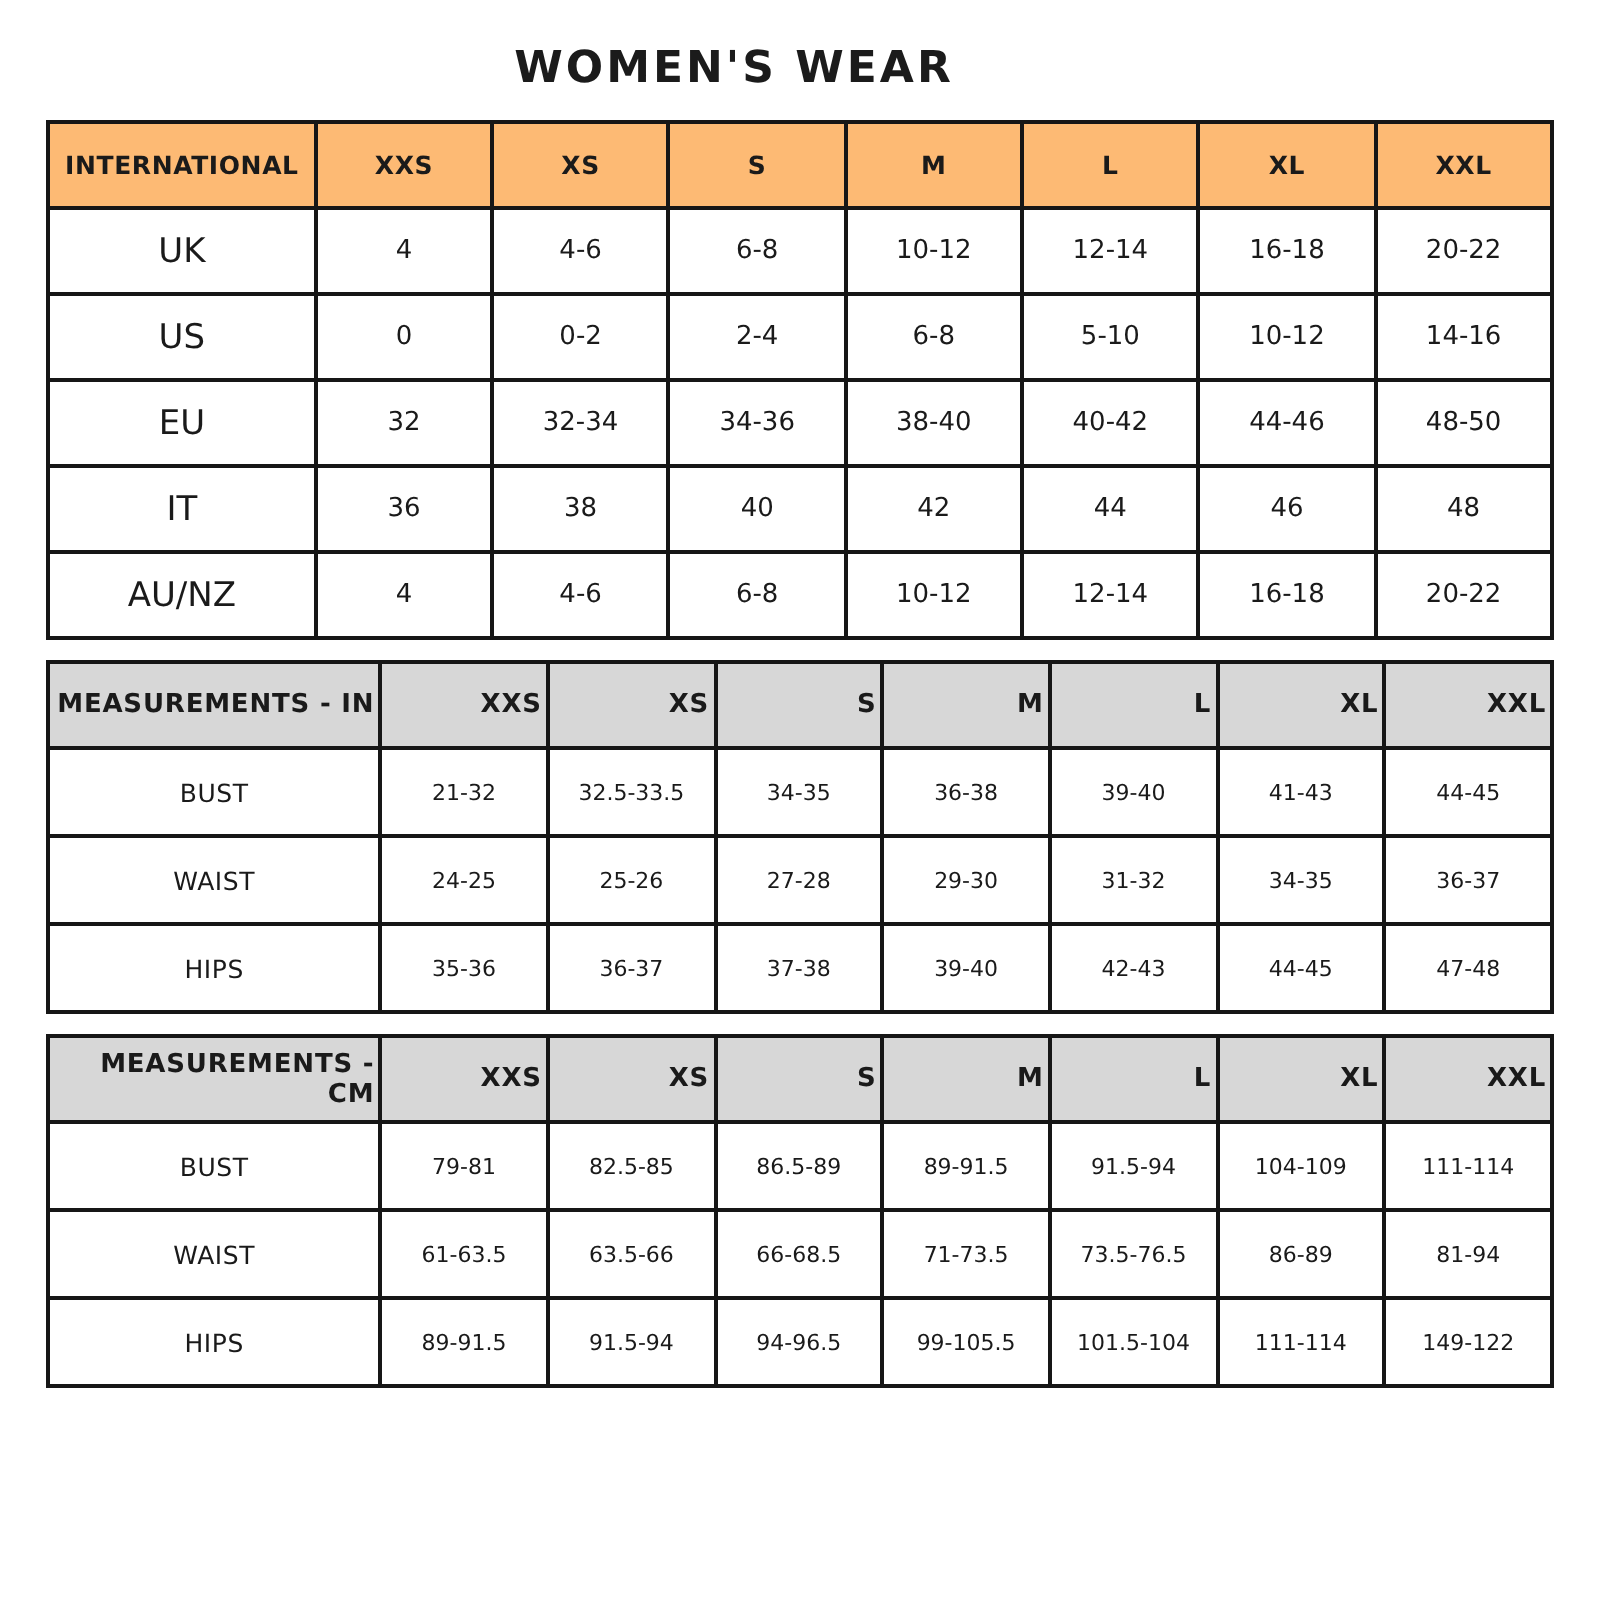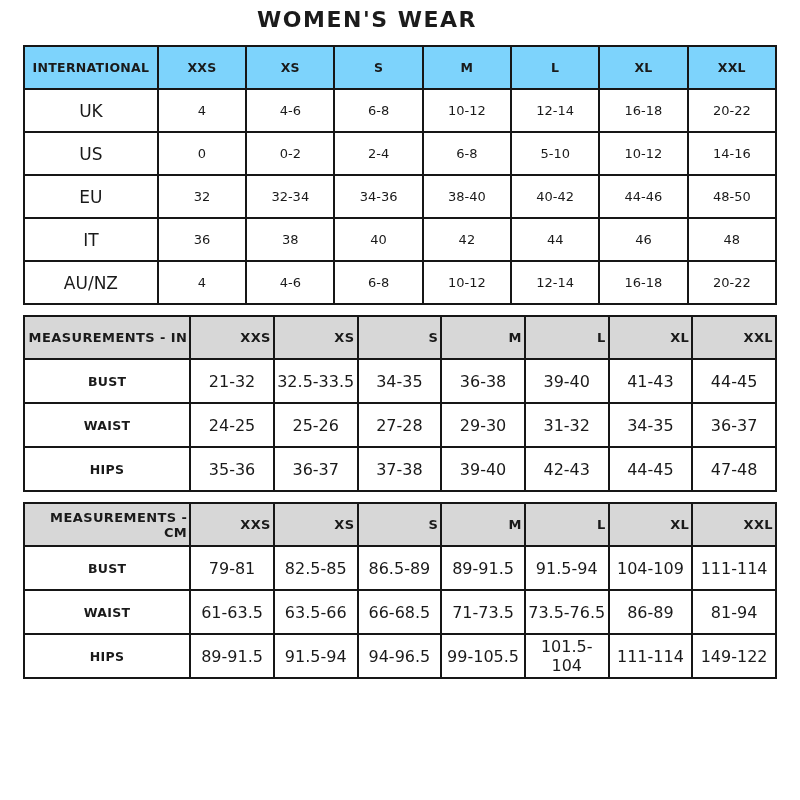--- a/index.html
+++ b/index.html
@@ -8,21 +8,21 @@
     background: #ffffff;
     width: 800px;
     height: 800px;
     font-family: "DejaVu Sans", "Liberation Sans", sans-serif;
     color: #1a1a1a;
     -webkit-font-smoothing: antialiased;
   }
   .page {
     box-sizing: border-box;
     width: 734px;
-    padding: 7px 23px 0 23px;
+    padding: 22px 23px 0 23px;
   }
   .page-title {
     text-align: center;
     font-size: 22px;
     font-weight: 700;
     letter-spacing: 1.5px;
     margin: 0 0 13px 0;
     color: #1b1b1b;
   }
   table {
@@ -41,21 +41,21 @@
   
   .band {
     background: #d7d7d7;
     font-size: 13px;
     font-weight: 700;
     letter-spacing: 0.4px;
     height: 42px;
   }
   
   .t1 thead tr.cols th {
-    background: #7dd3fc;
+    background: #fdba74;
     font-size: 12.5px;
     font-weight: 700;
     letter-spacing: 0.3px;
     height: 41px;
   }
   .t1 tbody th.col0 {
     font-size: 17px;
     font-weight: 400;
     height: 41px;
   }
@@ -63,26 +63,26 @@
     font-size: 13px;
     font-weight: 500;
     height: 41px;
   }
   .t23 thead th {
     height: 41px;
     text-align: right;
   }
   .t23 tbody th.col0 {
     font-size: 12.5px;
-    font-weight: 700;
+    font-weight: 400;
     letter-spacing: 0.3px;
     height: 42px;
   }
   .t23 tbody td {
-    font-size: 16px;
+    font-size: 11px;
     font-weight: 400;
     height: 42px;
   }
   
   .t1 col.c0   { width: 17.8%; }
   .t1 col.cs   { width: 11.742%; }
   .t23 col.c0  { width: 22.1%; }
   .t23 col.cs  { width: 11.128%; }
 </style>
 </head>

